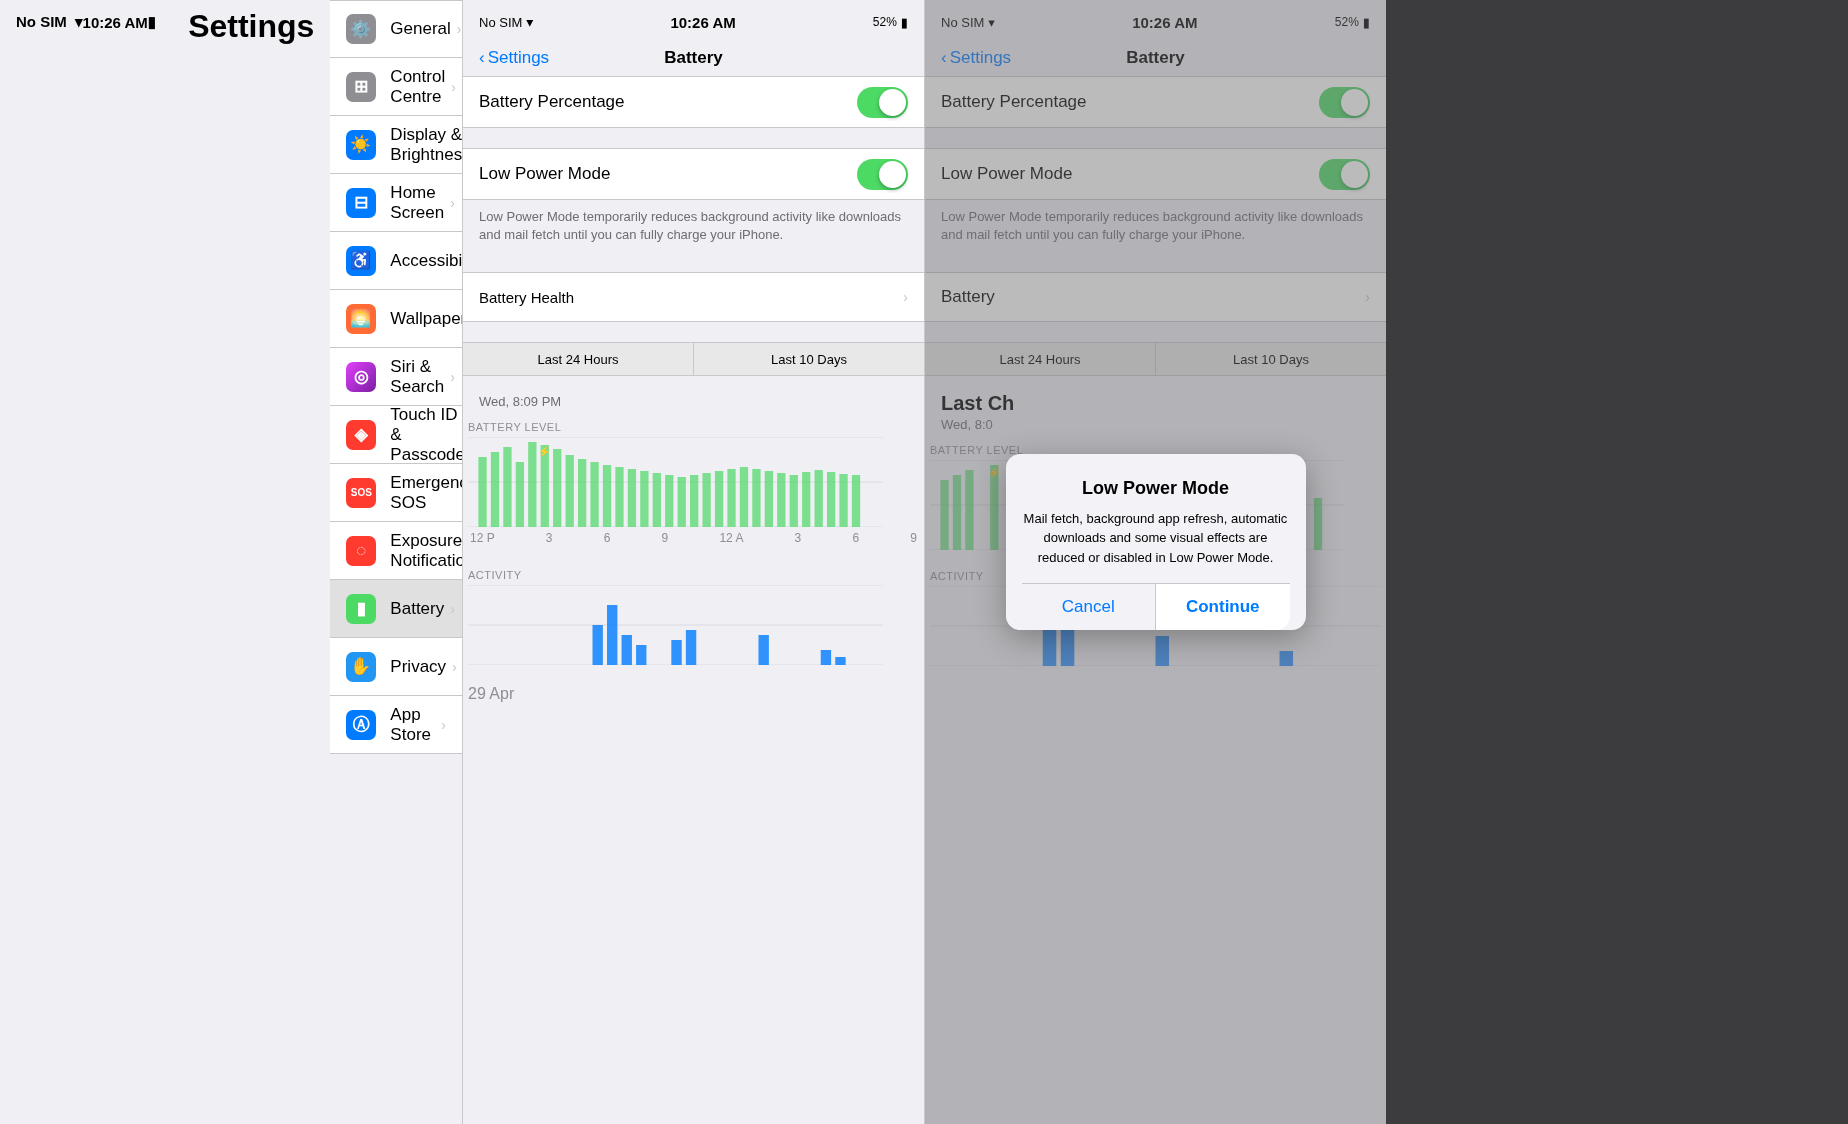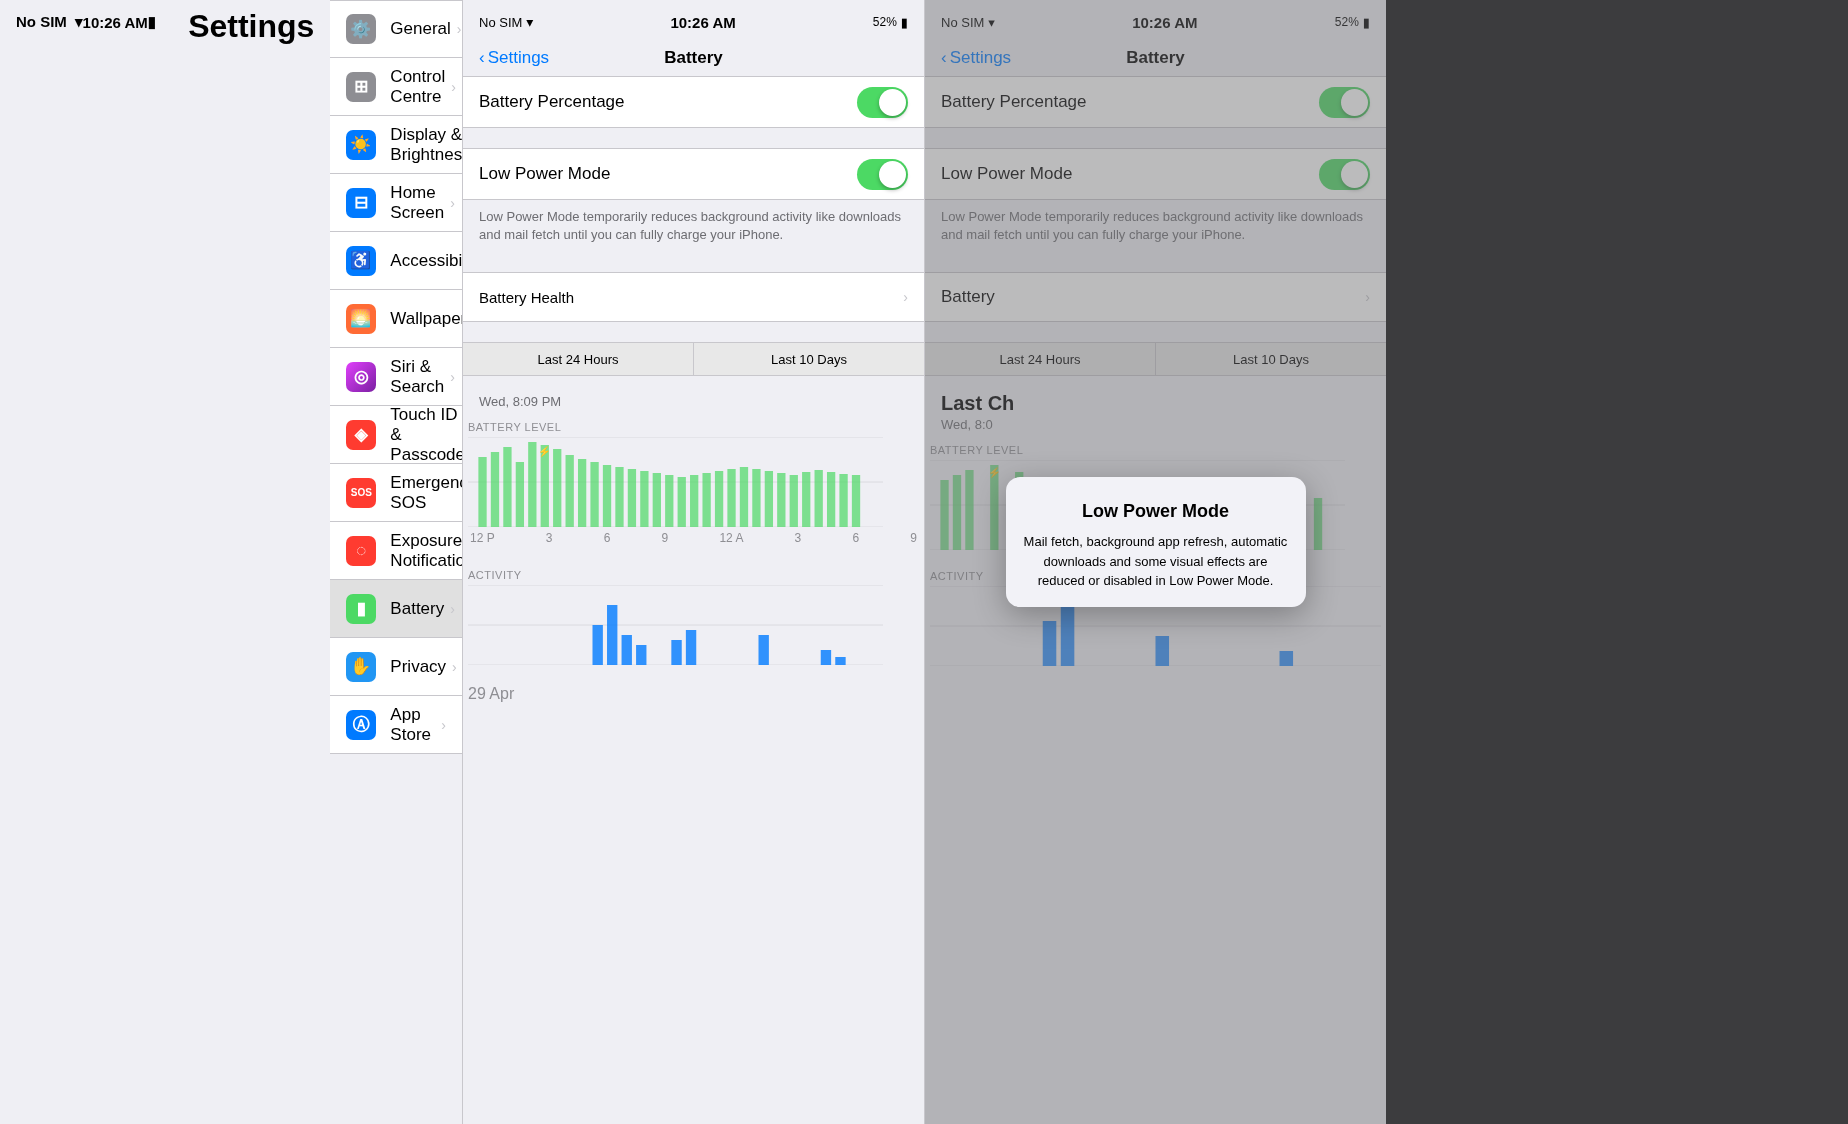--- a/index.html
+++ b/index.html
@@ -738,17 +738,21 @@
         <rect x="200" y="50" width="12" height="30" fill="#007aff" opacity="0.8"></rect>
         <rect x="310" y="65" width="12" height="15" fill="#007aff" opacity="0.8"></rect>
       </svg>
     </div>
   </div>
 
   <div class="dialog-overlay">
     <div class="dialog-box">
       <div class="dialog-title">Low Power Mode</div>
       <div class="dialog-body">Mail fetch, background app refresh, automatic downloads and some visual effects are reduced or disabled in Low Power Mode.</div>
+      <div class="dialog-buttons">
+        <div class="dialog-btn cancel">Cancel</div>
+        <div class="dialog-btn continue-btn">Continue</div>
+      </div>
     </div>
   </div>
 </div>
 
 <div style="flex:1;background:#c8c7cc;opacity:0.3;"></div>
 
 </body></html>

